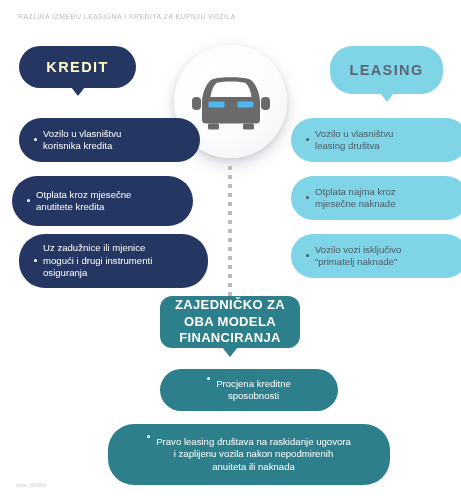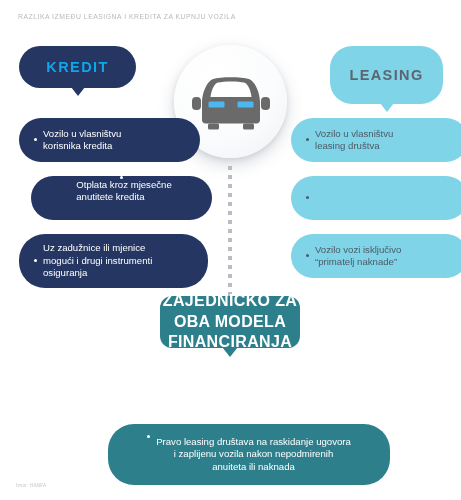--- a/index.html
+++ b/index.html
@@ -24,25 +24,25 @@
     display:flex;align-items:center;justify-content:center;
     font-weight:700;letter-spacing:1.4px;
   }
   .badge .ptr{
     position:absolute;bottom:-8px;left:50%;margin-left:-7px;
     width:0;height:0;border-left:7px solid transparent;
     border-right:7px solid transparent;
   }
   #badge-kredit{
     left:19px;top:46px;width:117px;height:42px;
-    background:#253663;color:#0ea5e9;font-size:14.5px;
+    background:#253663;color:#fef9c3;font-size:14.5px;
   }
   #badge-kredit .ptr{border-top:9px solid #253663;}
   #badge-leasing{
-    left:330px;top:46px;width:113px;height:58px;
+    left:330px;top:46px;width:113px;height:48px;
     background:#7fd4e8;color:#5b6670;font-size:14.5px;
   }
   #badge-leasing .ptr{border-top:9px solid #7fd4e8;}
 
   
   .medallion{
     position:absolute;left:174px;top:45px;width:113px;height:113px;
     border-radius:50%;
     background:radial-gradient(circle at 35% 28%,#ffffff 0%,#fbfcfd 55%,#eef1f5 100%);
     box-shadow:0 6px 16px rgba(120,130,145,.30), 0 2px 5px rgba(120,130,145,.18);
@@ -74,33 +74,33 @@
   .pill.sky .dot{background:#4d5a66;}
   .pill.teal{background:#2d7f8c;color:#ffffff;font-size:9.6px;}
   .pill.teal .dot{background:#ffffff;}
 
   .left-pill{padding-left:15px;padding-right:10px;}
   .right-pill{padding-left:15px;padding-right:10px;}
   .center-pill{justify-content:center;text-align:center;padding:0 16px;}
   .center-pill .inner{display:flex;align-items:flex-start;}
 
   #pill-k1{left:19px;top:118px;width:156px;height:44px;}
-  #pill-k2{left:31px;top:176px;width:156px;height:44px;flex-direction:column;}
+  #pill-k2{left:12px;top:176px;width:156px;height:50px;}
   #pill-k3{left:19px;top:234px;width:164px;height:54px;}
 
   #pill-l1{left:291px;top:118px;width:152px;height:44px;}
   #pill-l2{left:291px;top:176px;width:152px;height:44px;}
   #pill-l3{left:291px;top:234px;width:152px;height:44px;}
 
   
   #block-common{
     position:absolute;left:160px;top:296px;width:140px;height:52px;
     background:#2d7f8c;border-radius:12px;
     display:flex;align-items:center;justify-content:center;
-    color:#ffffff;font-weight:700;font-size:16px;line-height:1.30;
+    color:#ffffff;font-weight:700;font-size:13px;line-height:1.30;
     text-align:center;letter-spacing:.35px;
   }
   #block-common .ptr{
     position:absolute;bottom:-9px;left:50%;margin-left:-8px;width:0;height:0;
     border-left:8px solid transparent;border-right:8px solid transparent;
     border-top:10px solid #2d7f8c;
   }
 
   #pill-c1{left:160px;top:369px;width:146px;height:42px;}
   #pill-c2{left:108px;top:424px;width:250px;height:61px;}
@@ -160,34 +160,43 @@
 osiguranja</span>
   </div>
 
   <div class="pill sky right-pill" id="pill-l1">
     <span class="dot"></span>
     <span class="txt">Vozilo u vlasništvu
 leasing društva</span>
   </div>
   <div class="pill sky right-pill" id="pill-l2">
     <span class="dot"></span>
+    <span class="txt">Otplata najma kroz
+mjesečne naknade</span>
   </div>
   <div class="pill sky right-pill" id="pill-l3">
     <span class="dot"></span>
     <span class="txt">Vozilo vozi isključivo
 “primatelj naknade”</span>
   </div>
 
   <div id="block-common">
     <span class="txt">ZAJEDNIČKO
 ZA OBA MODELA
 FINANCIRANJA</span>
     <span class="ptr"></span>
   </div>
 
+  <div class="pill teal center-pill" id="pill-c1">
+    <span class="inner">
+      <span class="dot"></span>
+      <span class="txt">Procjena kreditne
+sposobnosti</span>
+    </span>
+  </div>
 
   <div class="pill teal center-pill" id="pill-c2">
     <span class="inner">
       <span class="dot"></span>
       <span class="txt">Pravo leasing društava na raskidanje ugovora
 i zaplijenu vozila nakon nepodmirenih
 anuiteta ili naknada</span>
     </span>
   </div>
 

